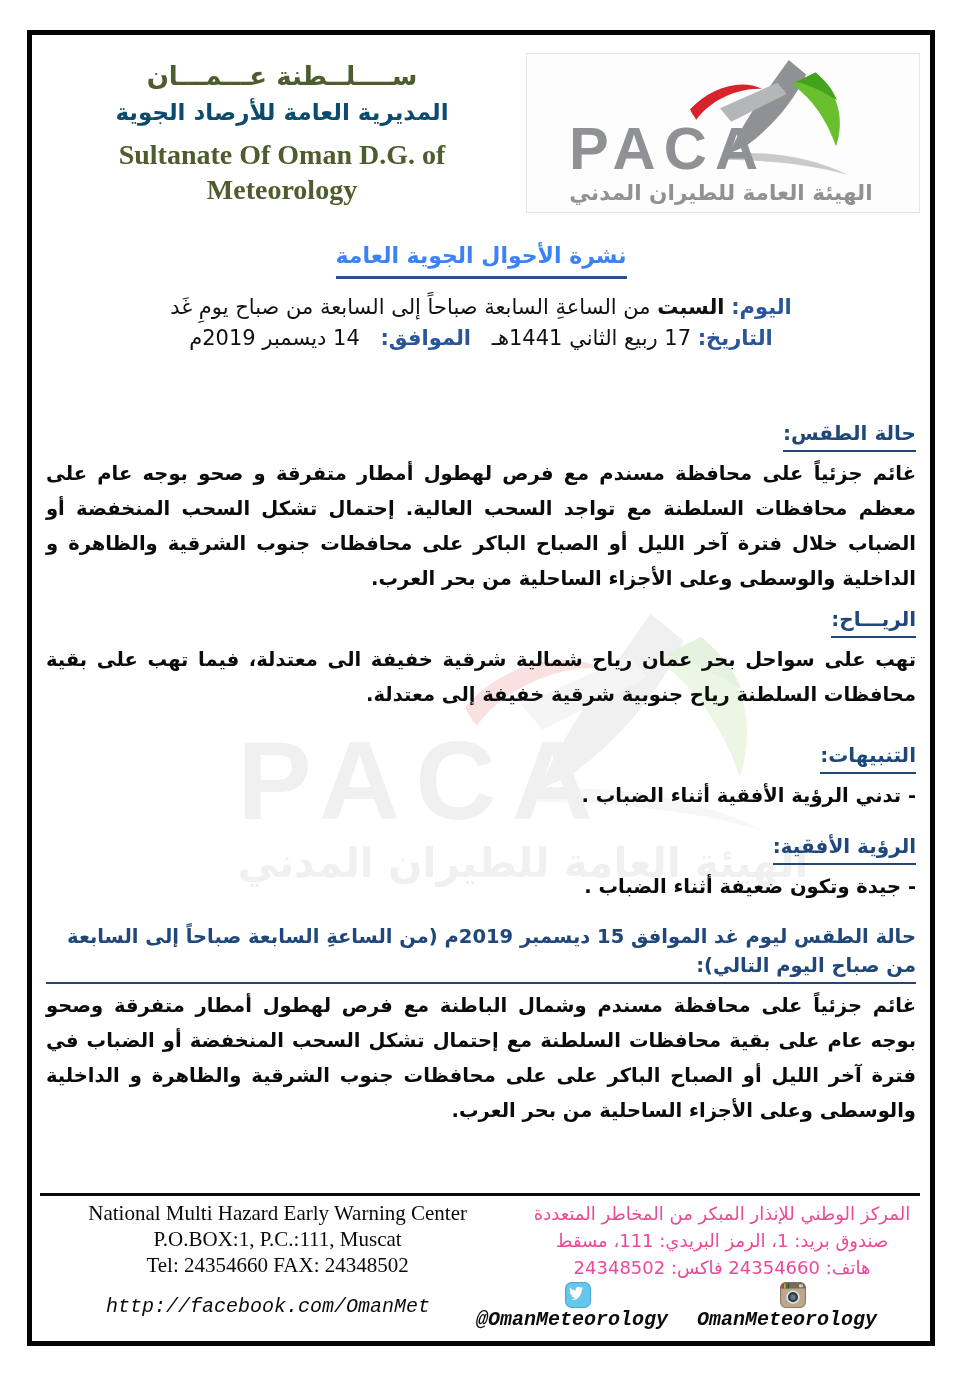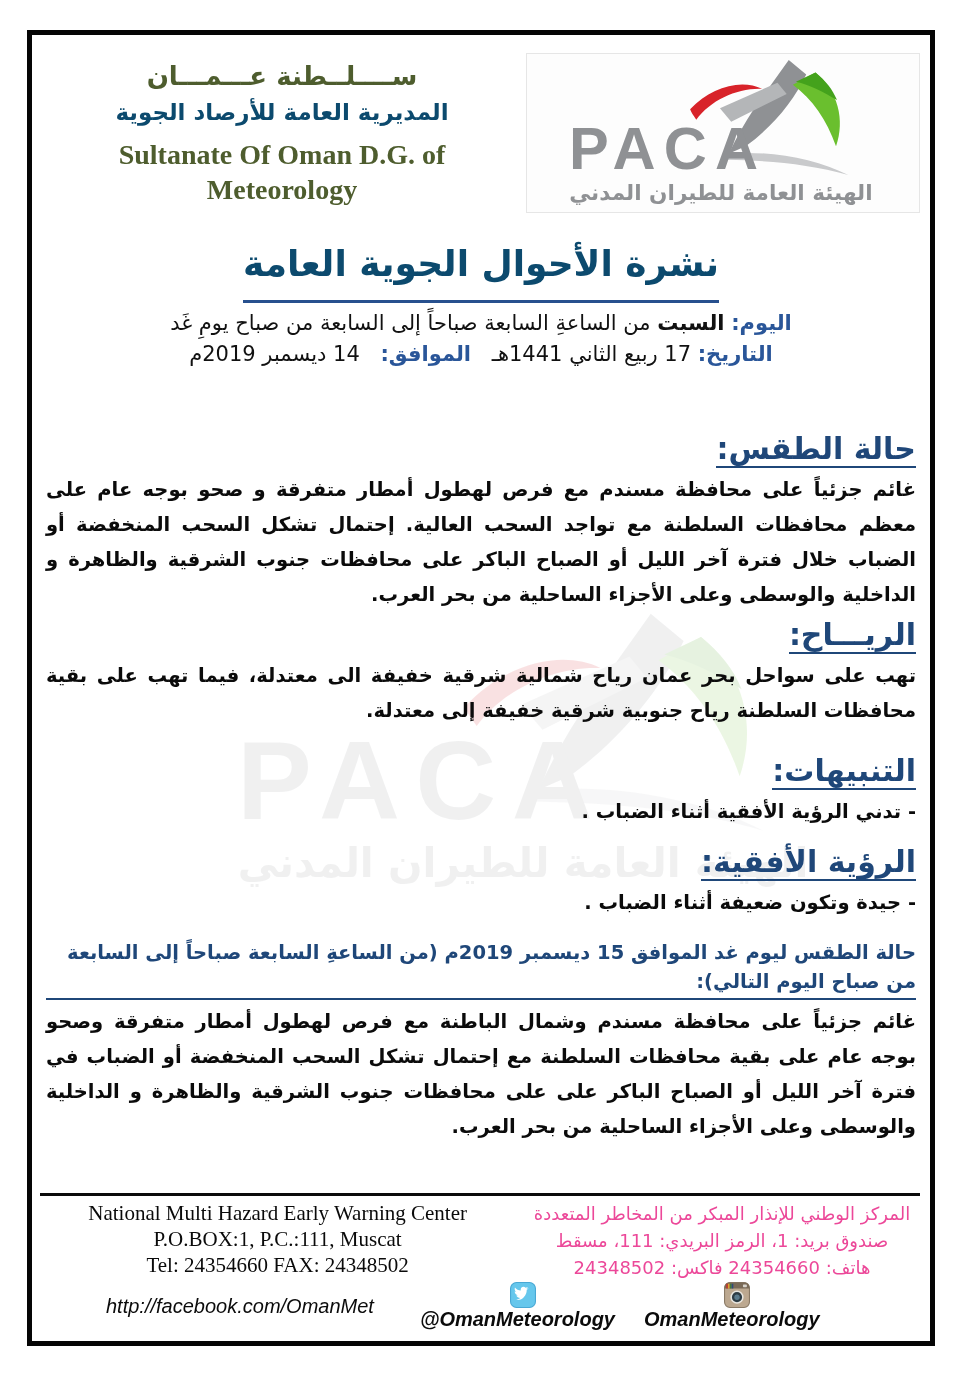--- a/index.html
+++ b/index.html
@@ -19,33 +19,33 @@
   .org-ar-1{font-size:26px;font-weight:bold;color:#4e5d2e;line-height:34px;}
   .org-ar-2{font-size:23px;font-weight:bold;color:#0c4a6e;line-height:30px;margin-top:4px;}
   .org-en{font-family:"Liberation Serif","DejaVu Serif",serif;font-size:28px;font-weight:bold;
           color:#4e5d2e;line-height:35px;margin-top:10px;}
   .logo-box{width:392px;height:158px;border:1px solid #e6e6e6;background:#fdfdfd;
             display:flex;align-items:center;justify-content:center;margin-top:4px;}
 
   
   .doc-title{text-align:center;margin-top:30px;}
   .doc-title span{
-    font-size:36px;font-weight:bold;color:#0c4a6e;
-    border-bottom:3px solid #27508e;padding-bottom:16px;
+    font-size:22px;font-weight:bold;color:#3b82f6;
+    border-bottom:3px solid #27508e;padding-bottom:8px;
   }
   .date-block{text-align:center;direction:rtl;margin-top:24px;}
   .date-line{font-size:21px;line-height:31px;color:#111;}
   .lbl-blue{color:#2a5699;font-weight:bold;}
   .b{font-weight:bold;}
   .gap-r{margin-left:14px;}
 
   
   .sections{direction:rtl;padding:0 4px;}
   .sec-heading{
-    display:inline-block;font-size:30px;font-weight:bold;color:#1f4779;
+    display:inline-block;font-size:20px;font-weight:bold;color:#1f4779;
     border-bottom:2.5px solid #1f4779;padding-bottom:2px;line-height:30px;
   }
   .sec-heading.long{font-size:19.5px;line-height:29px;}
   .sec-body{
     font-size:19.5px;font-weight:bold;color:#0b0b0b;line-height:35px;
     text-align:justify;text-align-last:right;margin:4px 0 0 0;
   }
   .mt-first{margin-top:64px;}
   .mt-sm{margin-top:8px;}
   .mt-md{margin-top:18px;}
@@ -57,21 +57,21 @@
   
   .footer{
     position:absolute;left:8px;right:10px;top:1144px;
     border-top:3px solid #0a0a0a;padding-top:4px;z-index:2;background:transparent;
   }
   .footer-cols{display:flex;justify-content:space-between;}
   .f-left{width:54%;text-align:center;font-family:"Liberation Serif","DejaVu Serif",serif;
           font-size:21px;line-height:26px;color:#0a0a0a;}
   .f-right{width:45%;direction:rtl;text-align:center;font-size:18px;line-height:27px;color:#ec4899;}
   .footer-social{display:flex;align-items:center;margin-top:1px;
-                 font-family:Liberation Sans, sans-serif;}
+                 font-family:Liberation Mono, monospace;}
   .fb-url{font-style:italic;font-size:20px;margin-left:66px;}
   .social-item{display:flex;align-items:center;font-style:italic;font-weight:bold;font-size:20px;flex-direction:column;}
   .tw{margin-left:46px;}
   .ig{margin-left:18px;}
   .social-item svg{margin-left:0;margin-right:0;}
   .social-item .handle{margin-right:6px;margin-left:0;padding-right:5px;}
   .icon{flex:0 0 auto;}
 </style>
 </head>
 <body>

